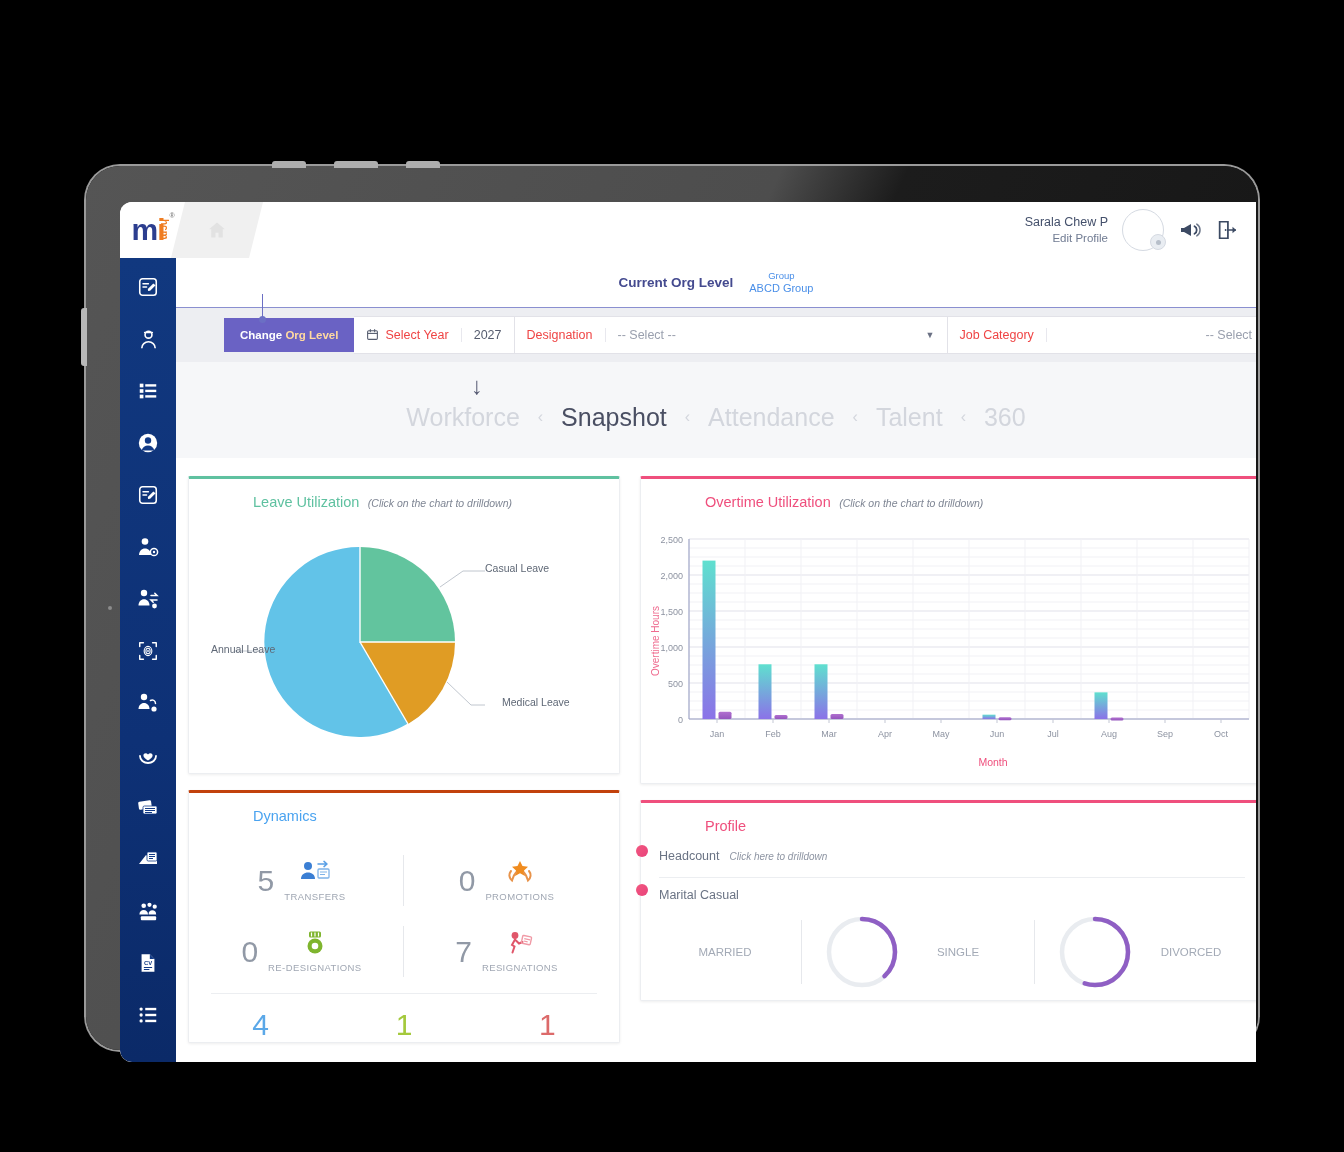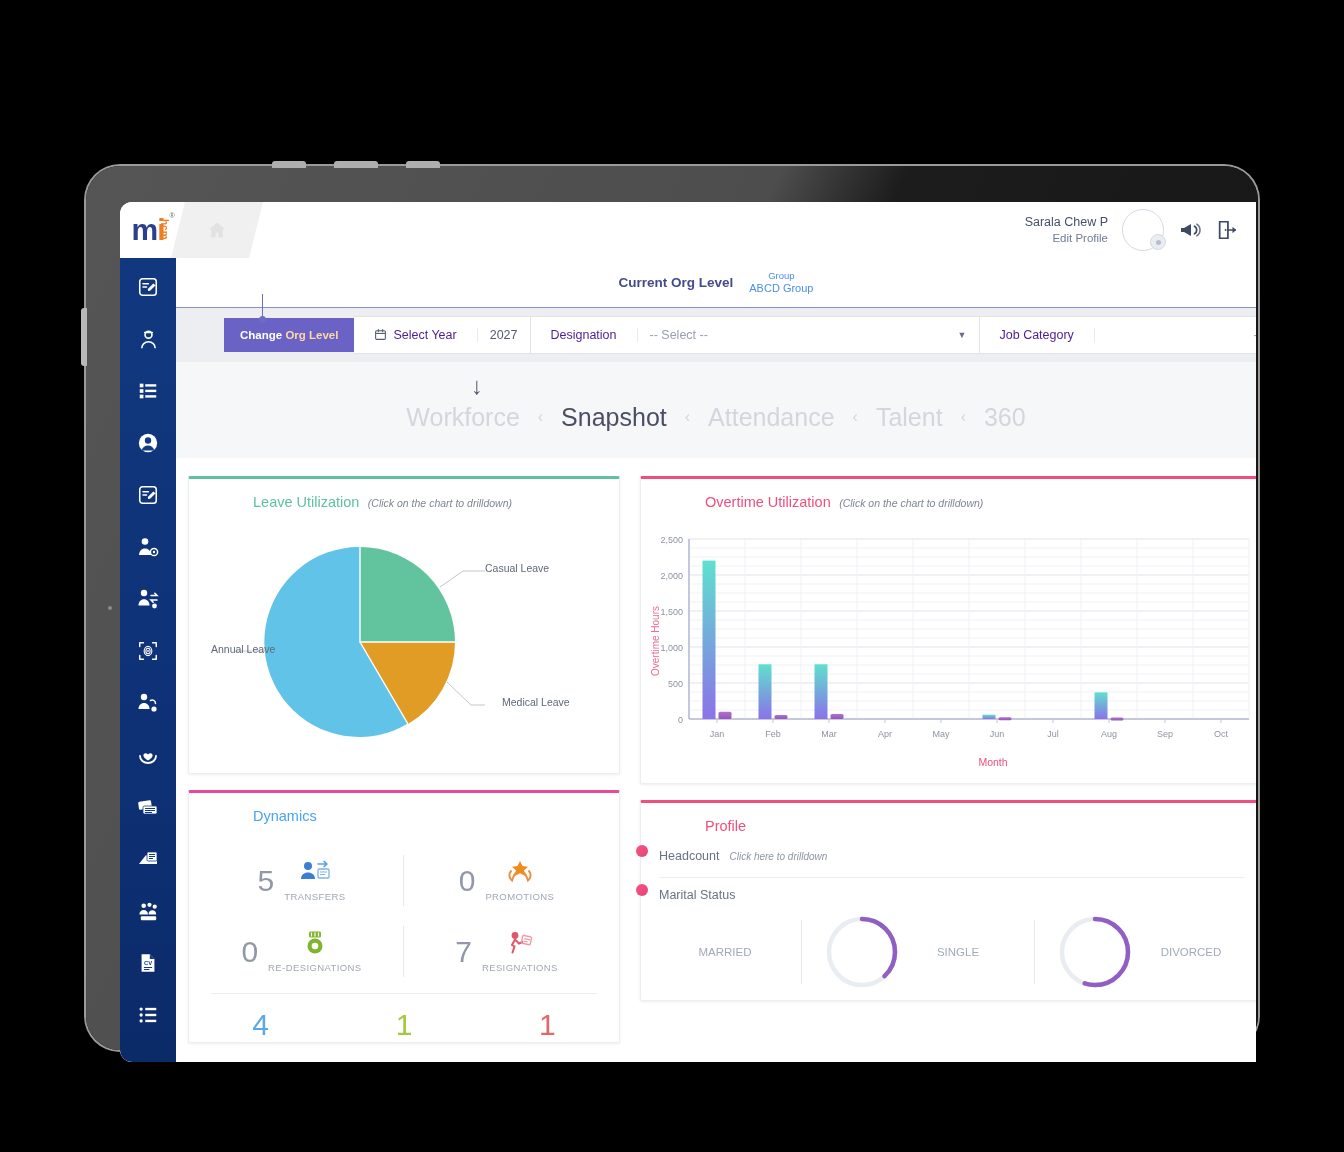--- a/index.html
+++ b/index.html
@@ -123,21 +123,21 @@
   }
   .btn-change-org {
     background:#6a62c4; color:#fff; font-size:11.5px; font-weight:bold;
     padding: 11px 16px; border:none; cursor:pointer; white-space:nowrap;
   }
   .btn-change-org .accent{ color:#ffd9a0; }
   .field {
     height: 38px; background:#fff; display:flex; align-items:center; border:1px solid #e2e2e8;
     border-left:none;
   }
-  .field-label { font-size:12.5px; color:#4c1d95; padding: 0 20px; white-space:nowrap;text-align:center; }
+  .field-label { font-size:12.5px; color:#ef4444; padding: 0 12px; white-space:nowrap;text-align:center; }
   .field-value { font-size:12.5px; color:#555c6e; padding: 0 12px; border-left:1px solid #e8e8ee; white-space:nowrap;}
   .field-select {
     font-size:12.5px; color:#9aa0ae; padding: 0 12px; border-left:1px solid #e8e8ee;
     display:flex; align-items:center; justify-content:flex-end; white-space:nowrap;
   }
   .sel-wide { width: 342px; }
   .sel-narrow { width: 230px; }
   .caret { color:#6b7184; font-size:9px; margin-left:auto; padding-left:10px;}
 
   
@@ -157,21 +157,21 @@
   .panel-wrap { display:flex; gap: 20px; padding: 18px 0 0 12px; }
   .col-left { width: 432px; flex: none; }
   .col-right { flex: 1; }
   .card {
     background:#fff; border:1px solid #eceef1; border-radius:2px;
     box-shadow: 0 1px 3px rgba(0,0,0,.07);
     margin-bottom: 16px;
   }
   .card.green { border-top: 3px solid #5fc1a0; }
   .card.pink  { border-top: 3px solid #ef4f7d; }
-  .card.blue  { border-top: 3px solid #ec4899; }
+  .card.blue  { border-top: 3px solid #c2410c; }
 
   .card-title { padding: 14px 18px 4px 18px; }
   .card-title h3 { display:inline; font-size: 14.5px; font-weight:normal;margin-left:46px; }
   .card-title .green-t { color:#5fc1a0; }
   .card-title .pink-t  { color:#ef4f7d; }
   .card-title .blue-t  { color:#4aa3f0; }
   .card-title .hint { font-size: 10.5px; font-style: italic; color:#7f8694; margin-left:4px; }
 
   
   .pie-area { position:relative; height: 258px; }
@@ -656,21 +656,21 @@
                   <span class="sec-title">Headcount</span>
                   <span class="sec-hint">Click here to drilldown</span>
                 </div>
               </div>
 
               <div class="prof-hr"></div>
 
               <div class="profile-sec">
                 <div class="sec-head">
                   <span class="bullet"></span>
-                  <span class="sec-title">Marital Status</span>
+                  <span class="sec-title">Marital Casual</span>
                 </div>
                 <div class="ms-row">
                   <div class="hc-block">
                     <div class="hc-lbl">MARRIED</div>
                   </div>
                   <div class="hc-div"></div>
                   <div class="hc-ring">
                     <svg width="76" height="76" viewBox="0 0 76 76">
                       <circle cx="38" cy="38" r="33" fill="none" stroke="#e9ecf0" stroke-width="4.5"></circle>
                       <circle id="ms-ring-0" cx="38" cy="38" r="33" fill="none" stroke="#8f5fc4" stroke-width="4.5" stroke-linecap="round" transform="rotate(-90 38 38)" stroke-dasharray="207.34511513692635" stroke-dashoffset="128.55397138489434"></circle>

